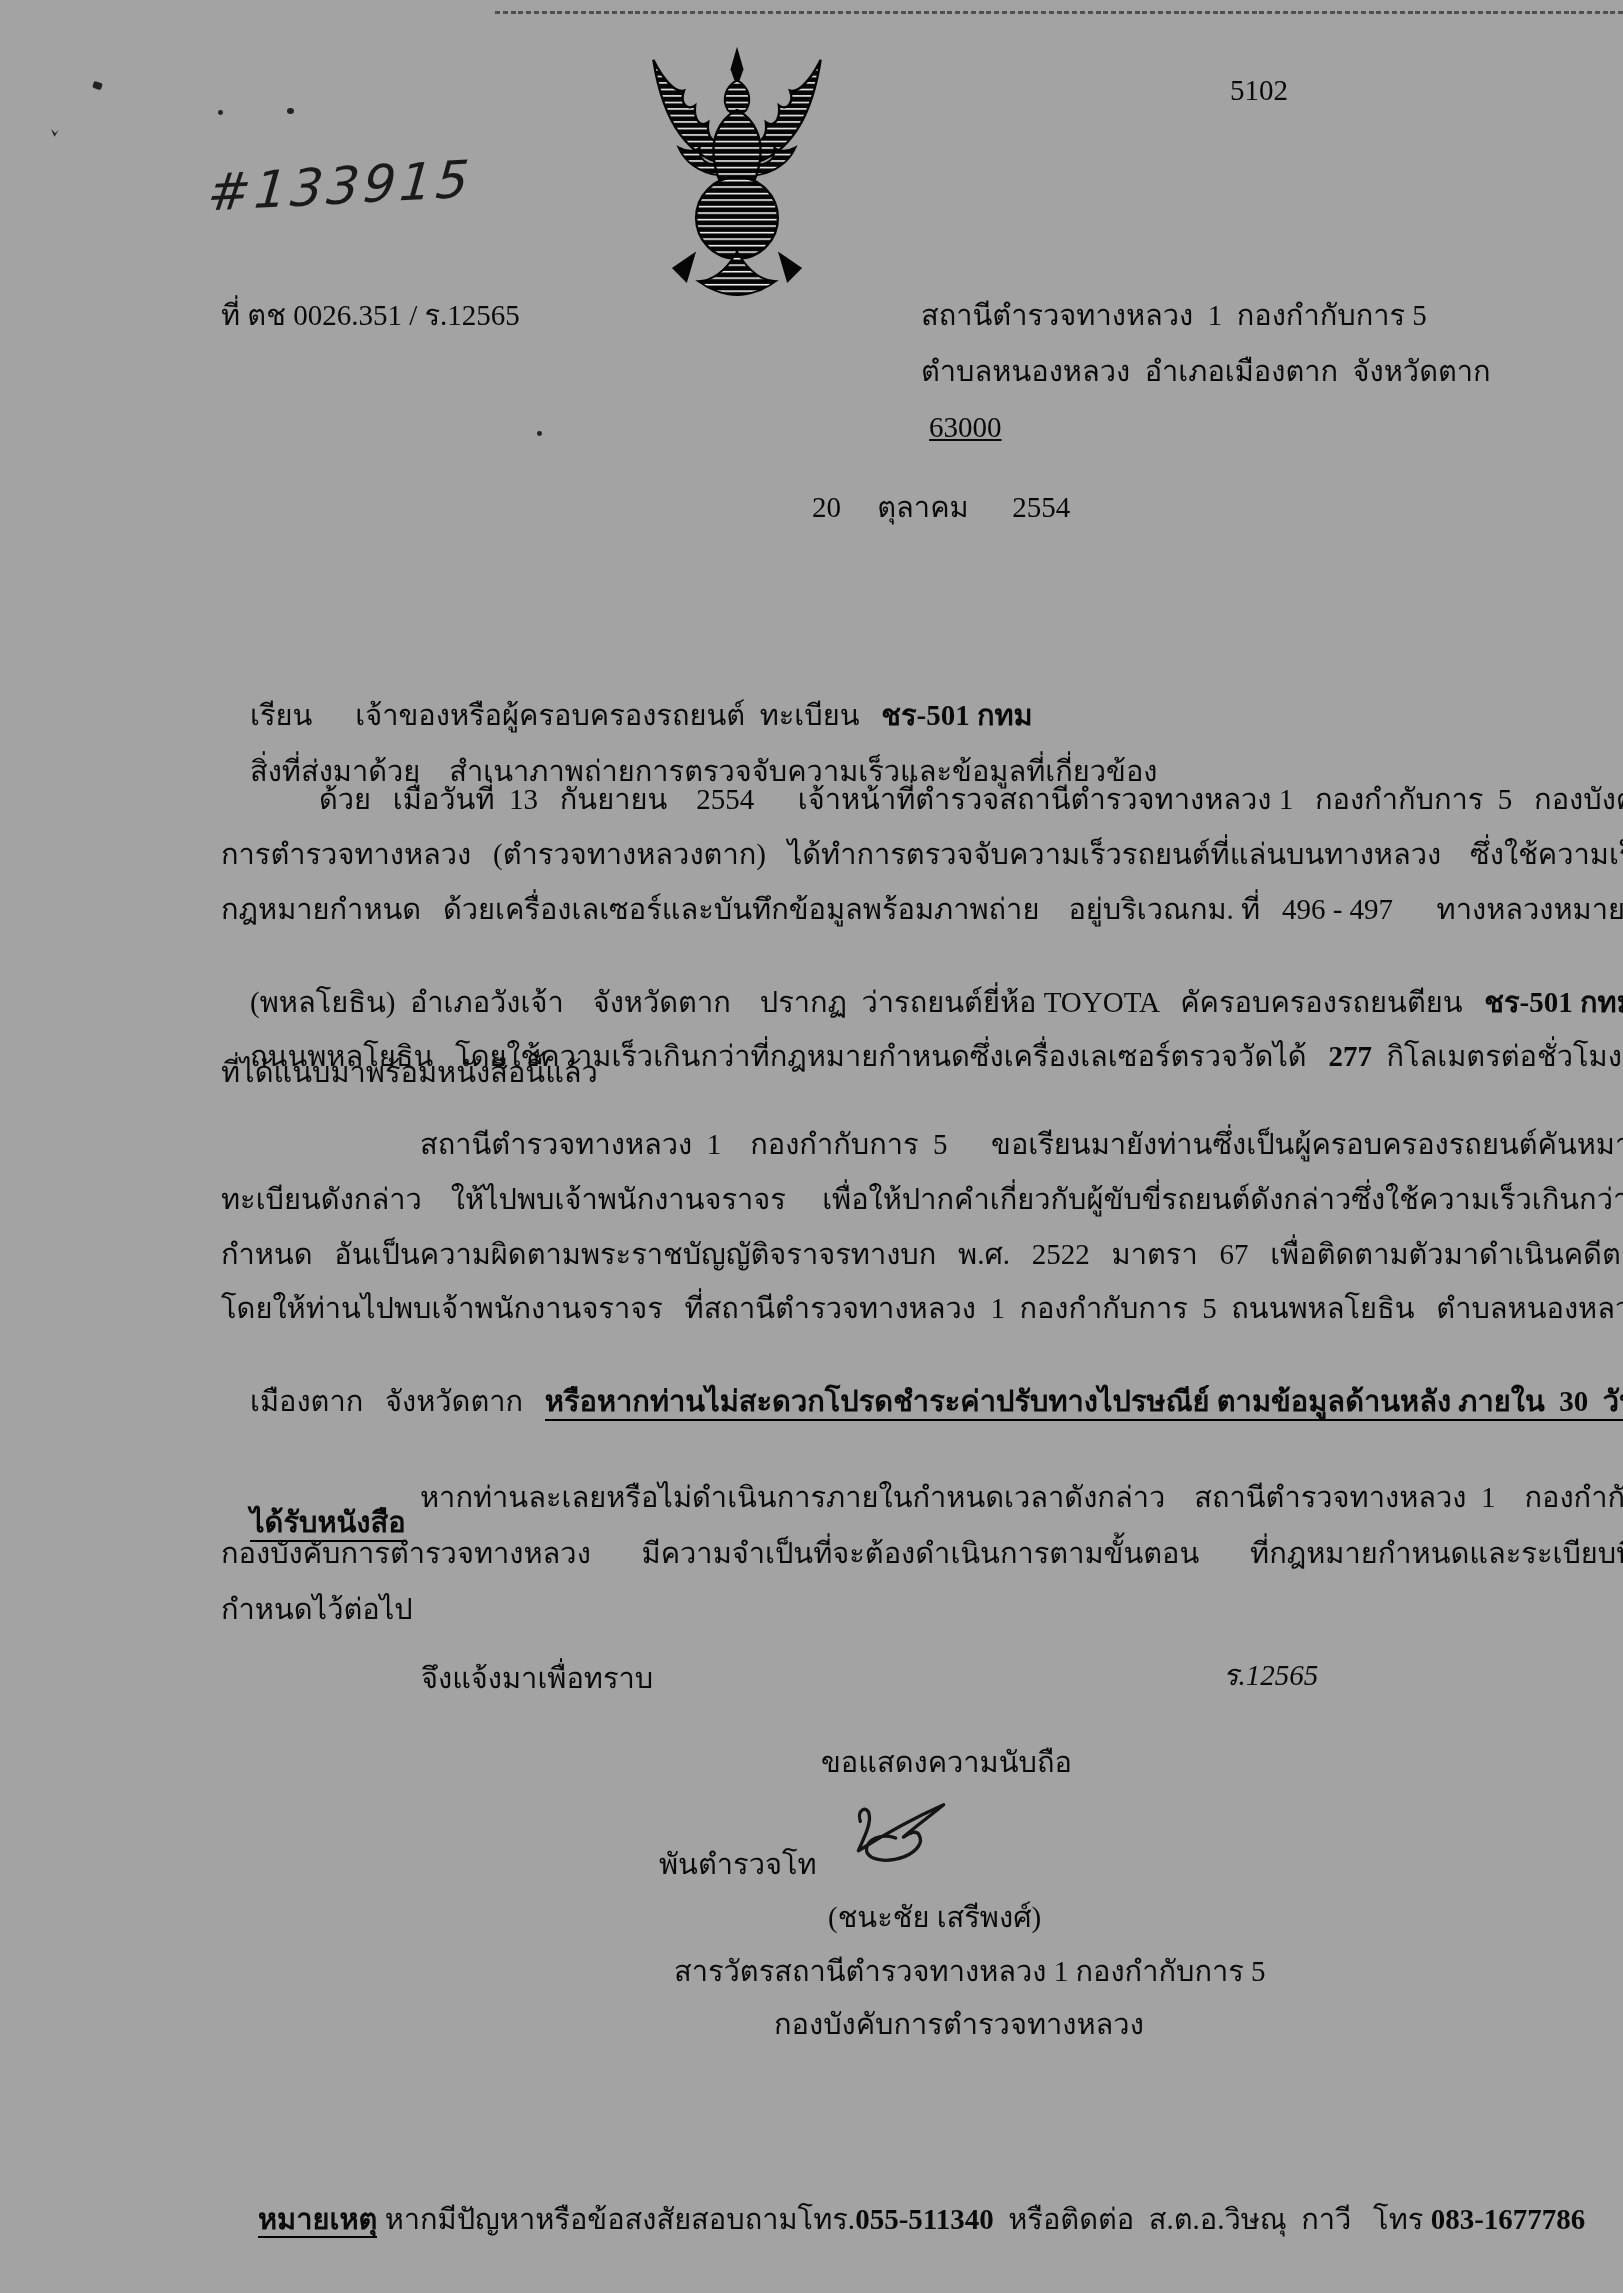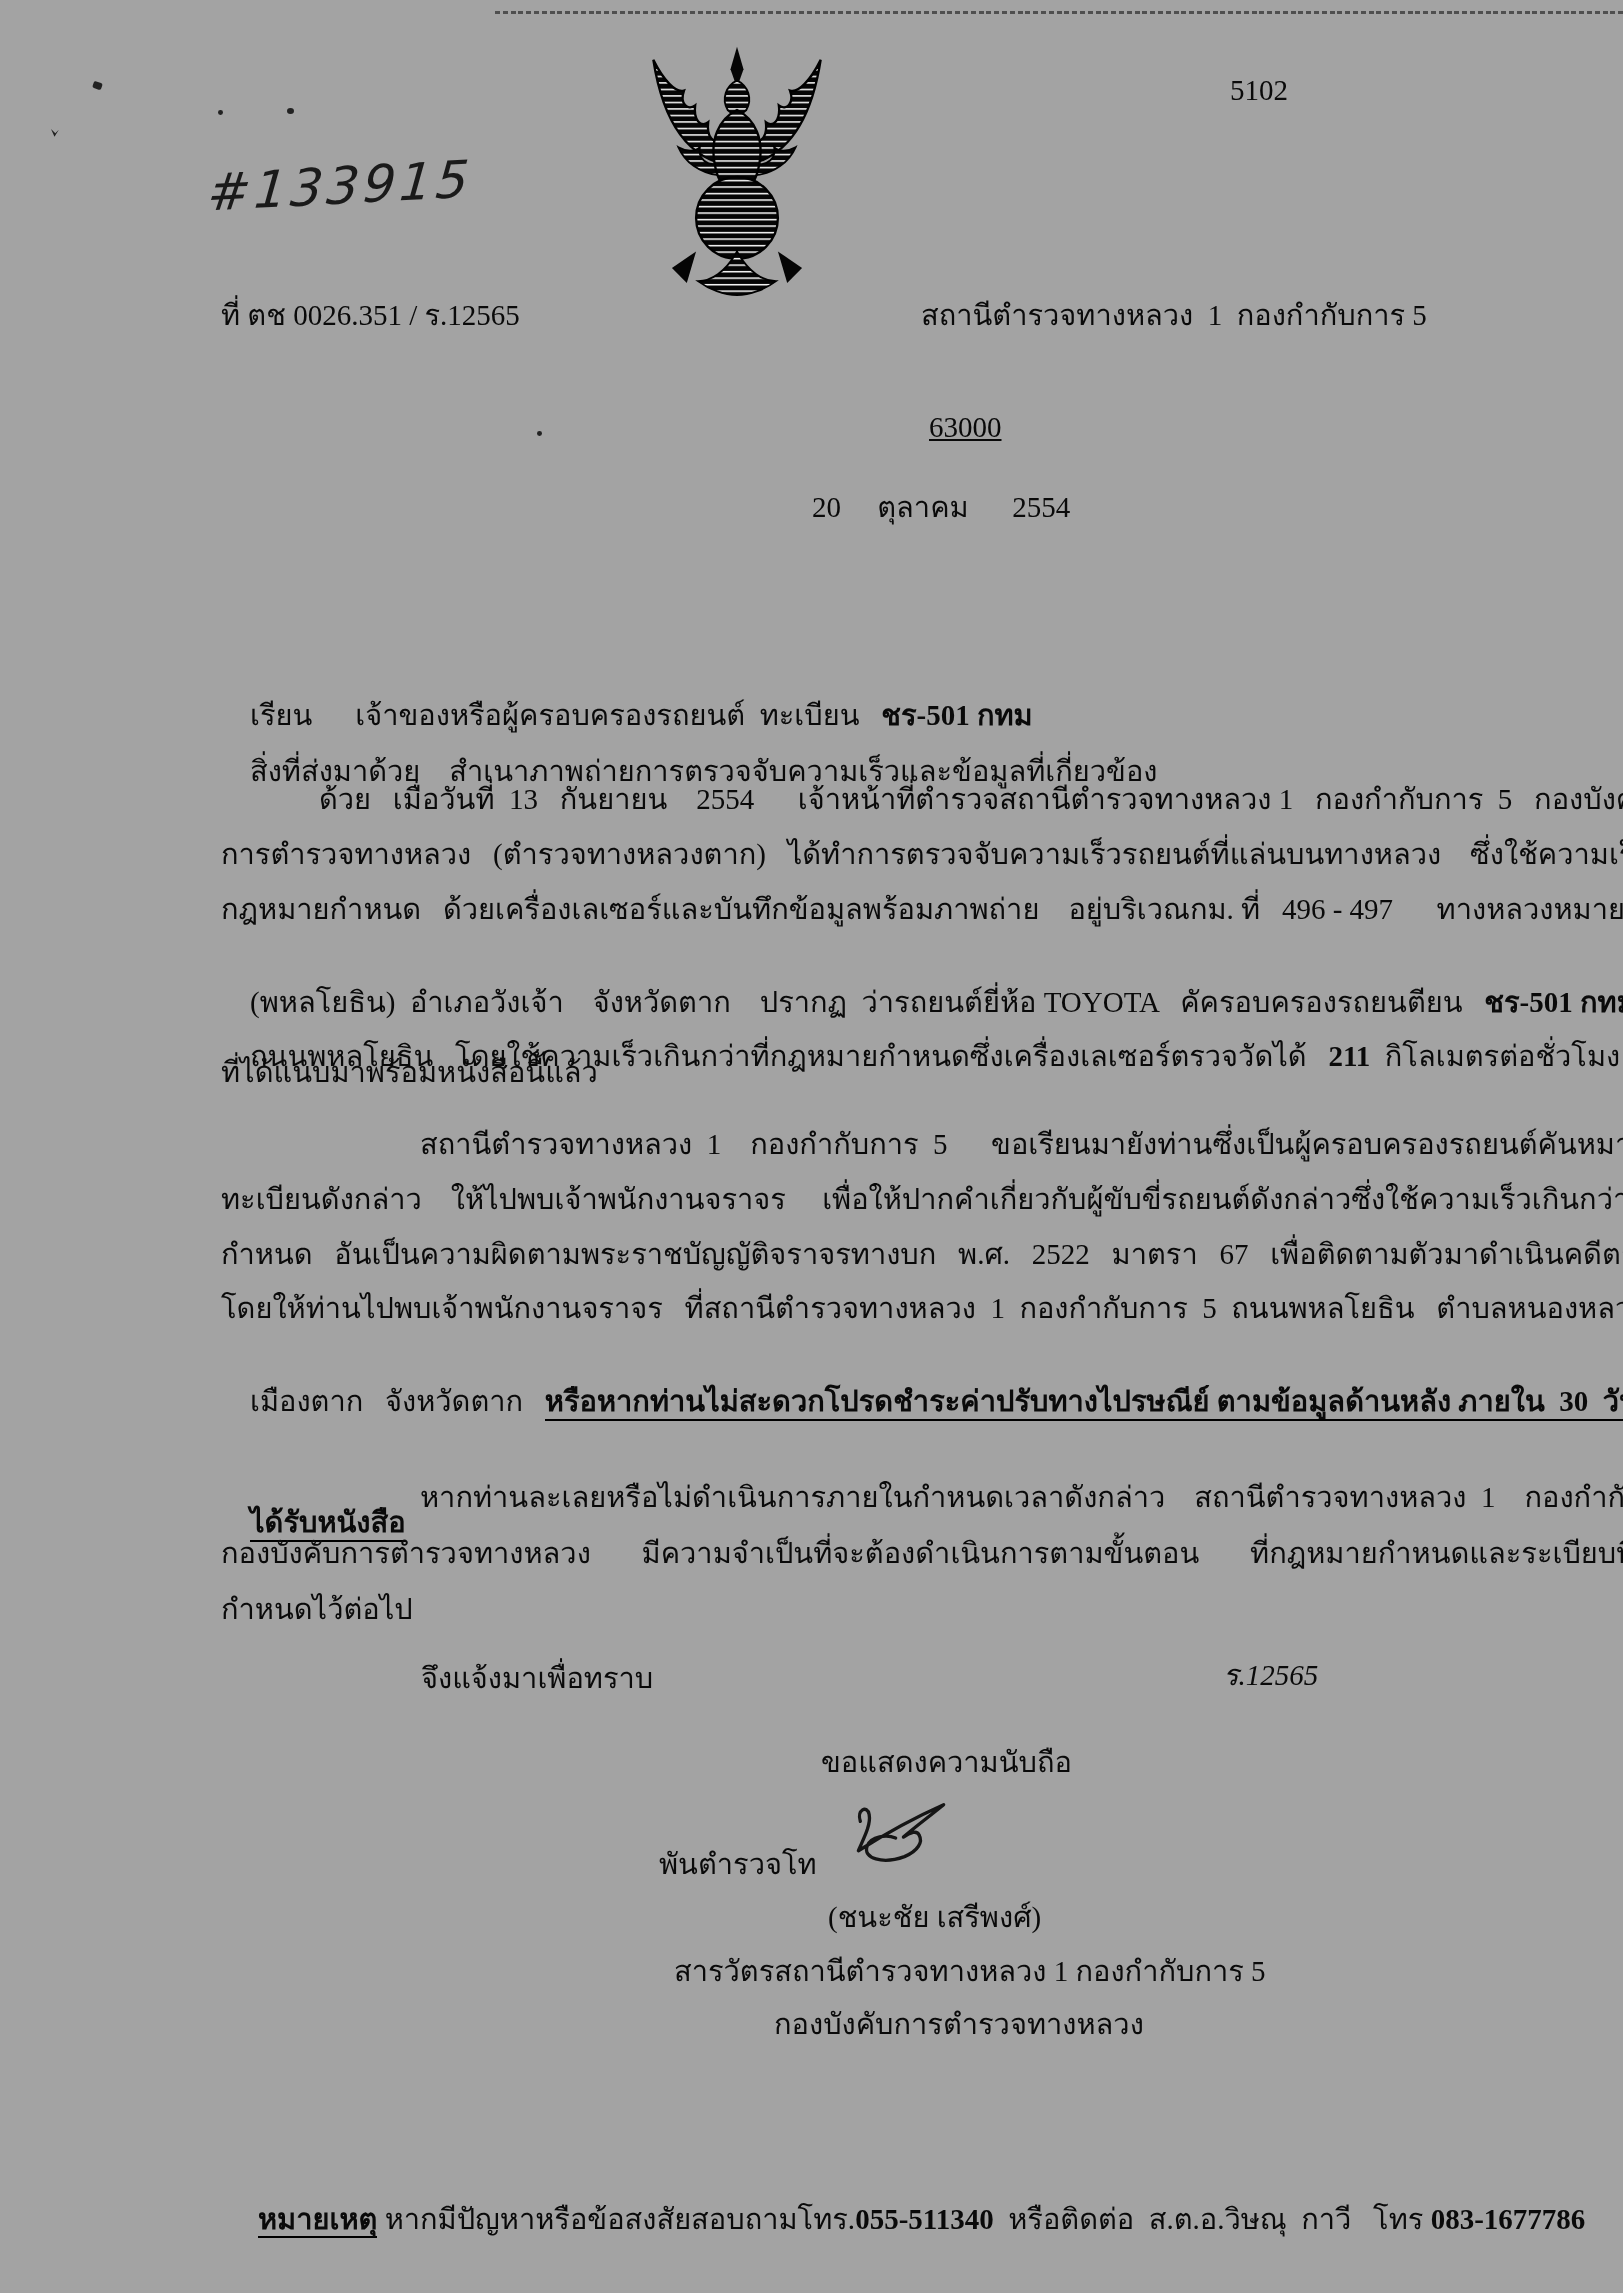--- a/index.html
+++ b/index.html
@@ -92,41 +92,42 @@
 
     <path d="M106 222 L80 240 L96 256 Z" fill="#050505"></path>
     <path d="M194 222 L220 240 L204 256 Z" fill="#050505"></path>
 
     <path d="M150 222 C138 244 122 254 108 254 C120 263 136 269 150 269 C164 269 180 263 192 254 C178 254 162 244 150 222 Z" fill="url(#gstripe)" stroke="#000" stroke-width="2"></path>
   </svg>
 
   <div class="line" style="left:221px;top:296px;">ที่ ตช 0026.351 / ร.12565</div>
 
   <div class="line" style="left:921px;top:296px;">สถานีตำรวจทางหลวง  1  กองกำกับการ 5</div>
+  <div class="line" style="left:921px;top:352px;">ตำบลหนองหลวง  อำเภอเมืองตาก  จังหวัดตาก</div>
   <div class="line" style="left:929px;top:408px;text-decoration:underline;">63000</div>
 
   <div class="line" style="left:812px;top:488px;">20     ตุลาคม      2554</div>
 
 
   <div class="line" style="left:221px;top:657px;">
     <span class="label-gap">เรียน</span><span>เจ้าของหรือผู้ครอบครองรถยนต์  ทะเบียน   </span><span class="b">ชร-501 กทม</span>
   </div>
 
   <div class="line" style="left:221px;top:713px;">
     <span class="label-gap-sm">สิ่งที่ส่งมาด้วย</span><span>สำเนาภาพถ่ายการตรวจจับความเร็วและข้อมูลที่เกี่ยวข้อง</span>
   </div>
 
   <div class="line" style="left:319px;top:780px;">ด้วย   เมื่อวันที่  13   กันยายน    2554      เจ้าหน้าที่ตำรวจสถานีตำรวจทางหลวง 1   กองกำกับการ  5   กองบังคับ</div>
   <div class="line" style="left:221px;top:835px;">การตำรวจทางหลวง   (ตำรวจทางหลวงตาก)   ได้ทำการตรวจจับความเร็วรถยนต์ที่แล่นบนทางหลวง    ซึ่งใช้ความเร็วเกินกว่าที่</div>
   <div class="line" style="left:221px;top:890px;">กฎหมายกำหนด   ด้วยเครื่องเลเซอร์และบันทึกข้อมูลพร้อมภาพถ่าย    อยู่บริเวณกม. ที่   496 - 497      ทางหลวงหมายเลข   1</div>
   <div class="line" style="left:221px;top:944px;">
     <span>(พหลโยธิน)  อำเภอวังเจ้า    จังหวัดตาก    ปรากฏ  ว่ารถยนต์ยี่ห้อ TOYOTA   คัครอบครองรถยนตียน   </span><span class="b">ชร-501 กทม</span>
   </div>
   <div class="line" style="left:221px;top:998px;">
-    <span>ถนนพหลโยธิน   โดยใช้ความเร็วเกินกว่าที่กฎหมายกำหนดซึ่งเครื่องเลเซอร์ตรวจวัดได้   </span><span class="b">211</span><span>  กิโลเมตรต่อชั่วโมง    ตามภาพถ่าย</span>
+    <span>ถนนพหลโยธิน   โดยใช้ความเร็วเกินกว่าที่กฎหมายกำหนดซึ่งเครื่องเลเซอร์ตรวจวัดได้   </span><span class="b">277</span><span>  กิโลเมตรต่อชั่วโมง    ตามภาพถ่าย</span>
   </div>
   <div class="line" style="left:221px;top:1053px;">ที่ได้แนบมาพร้อมหนังสือนี้แล้ว</div>
 
   <div class="line" style="left:420px;top:1125px;">สถานีตำรวจทางหลวง  1    กองกำกับการ  5      ขอเรียนมายังท่านซึ่งเป็นผู้ครอบครองรถยนต์คันหมายเลข</div>
   <div class="line" style="left:221px;top:1180px;">ทะเบียนดังกล่าว    ให้ไปพบเจ้าพนักงานจราจร     เพื่อให้ปากคำเกี่ยวกับผู้ขับขี่รถยนต์ดังกล่าวซึ่งใช้ความเร็วเกินกว่าที่กฎหมาย</div>
   <div class="line" style="left:221px;top:1235px;">กำหนด   อันเป็นความผิดตามพระราชบัญญัติจราจรทางบก   พ.ศ.   2522   มาตรา   67   เพื่อติดตามตัวมาดำเนินคดีตามกฎหมาย</div>
   <div class="line" style="left:221px;top:1289px;">โดยให้ท่านไปพบเจ้าพนักงานจราจร   ที่สถานีตำรวจทางหลวง  1  กองกำกับการ  5  ถนนพหลโยธิน   ตำบลหนองหลวง   อำเภอ</div>
   <div class="line" style="left:221px;top:1343px;">
     <span>เมืองตาก   จังหวัดตาก   </span><span class="ub">หรือหากท่านไม่สะดวกโปรดชำระค่าปรับทางไปรษณีย์ ตามข้อมูลด้านหลัง ภายใน  30  วัน  นับแต่ท่าน</span>
   </div>

